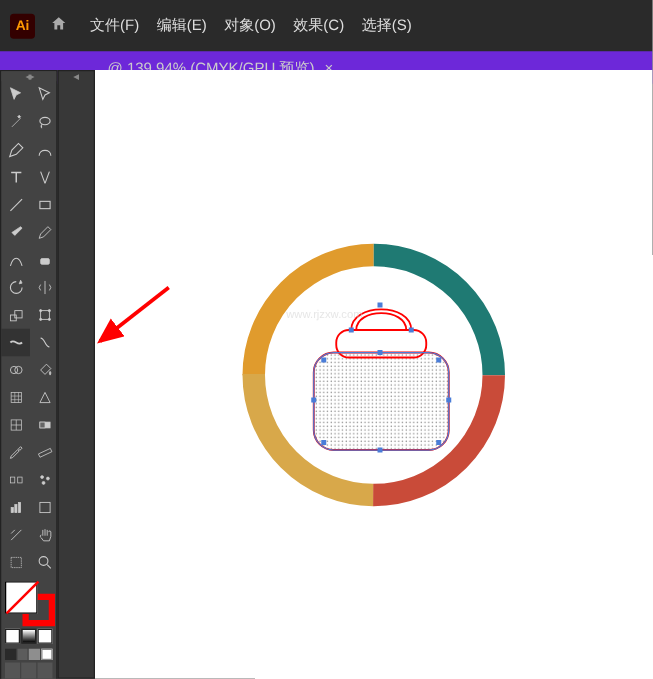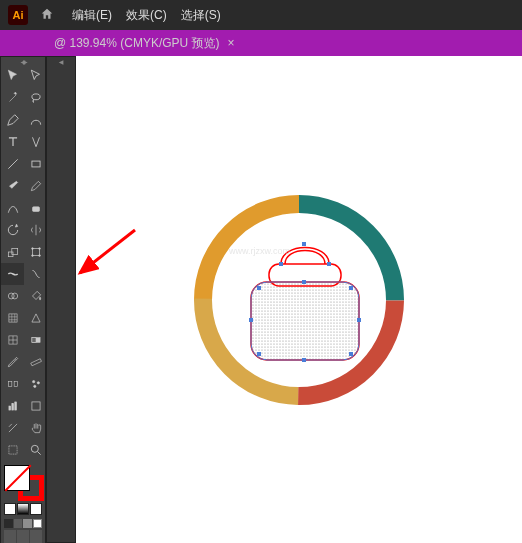--- a/index.html
+++ b/index.html
@@ -1,24 +1,24 @@
 <!DOCTYPE html>
 <html><head>
 <meta charset="utf-8">
 <style>
   * { box-sizing: border-box; margin: 0; padding: 0; }
   body { width: 522px; height: 543px; background: #2a2a2a; font-family: "Microsoft YaHei", sans-serif; font-size: 12px; color: #ddd; overflow: hidden; position: relative; }
   
-  .titlebar { height: 30px; background: #2a2a2a; display: flex; align-items: center; padding: 0 8px; gap: 12px; }
+  .titlebar { height: 41px; background: #2a2a2a; display: flex; align-items: center; padding: 0 8px; gap: 12px; }
   .app-icon { width: 20px; height: 20px; background: #330000; border-radius: 3px; display: flex; align-items: center; justify-content: center; color: #ff9a00; font-weight: bold; font-size: 11px; }
   .home-icon svg { fill: #aaa; }
   .menubar { display: flex; gap: 2px; }
   .menu-item { padding: 4px 6px; color: #ddd; cursor: pointer; white-space: nowrap; }
   
-  .tabbar { height: 26px; background: #a21caf; display: flex; align-items: center; padding-left: 44px; }
+  .tabbar { height: 26px; background: #6d28d9; display: flex; align-items: center; padding-left: 76px; }
   .tab { padding: 4px 10px; color: #ccc; display: flex; align-items: center; gap: 8px; }
   .tab-close { color: #ccc; cursor: pointer; }
   
   .toolbox { position: absolute; left: 0; top: 56px; width: 46px; background: #434343; border: 1px solid #222; }
   .tool-header { height: 8px; background: #434343; display: flex; justify-content: center; align-items: center; }
   .tool-header::before { content: "◀▶"; font-size: 6px; color: #888; letter-spacing: -2px; }
   .tool-grid { display: grid; grid-template-columns: 1fr 1fr; }
   .tool-btn { width: 23px; height: 22px; display: flex; align-items: center; justify-content: center; color: #ccc; cursor: pointer; position: relative; }
   .tool-btn.active { background: #333; }
   .tool-btn svg { width: 14px; height: 14px; fill: #ccc; stroke: #ccc; }
@@ -53,21 +53,23 @@
 <body>
 
 <div class="titlebar">
   <div class="app-icon">Ai</div>
   <div class="home-icon">
     <svg width="14" height="14" viewBox="0 0 24 24">
         <path d="M12 3l9 8h-3v9h-4v-6H10v6H6v-9H3z"></path>
       </svg>
   </div>
   <div class="menubar">
+    <div class="menu-item">文件(F)</div>
     <div class="menu-item">编辑(E)</div>
+    <div class="menu-item">对象(O)</div>
     <div class="menu-item">效果(C)</div>
     <div class="menu-item">选择(S)</div>
   </div>
 </div>
 
 <div class="tabbar">
   <div class="tab">
     <span>@ 139.94% (CMYK/GPU 预览)</span>
     <span class="tab-close">×</span>
   </div>

